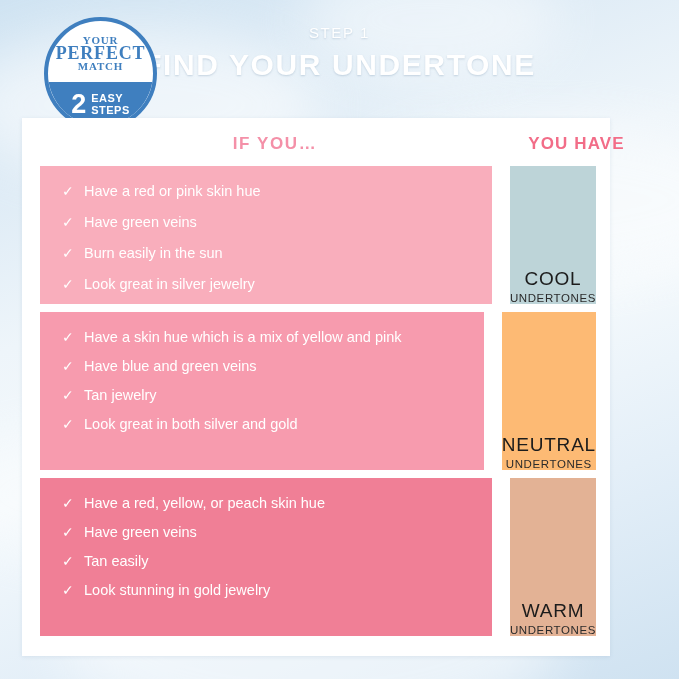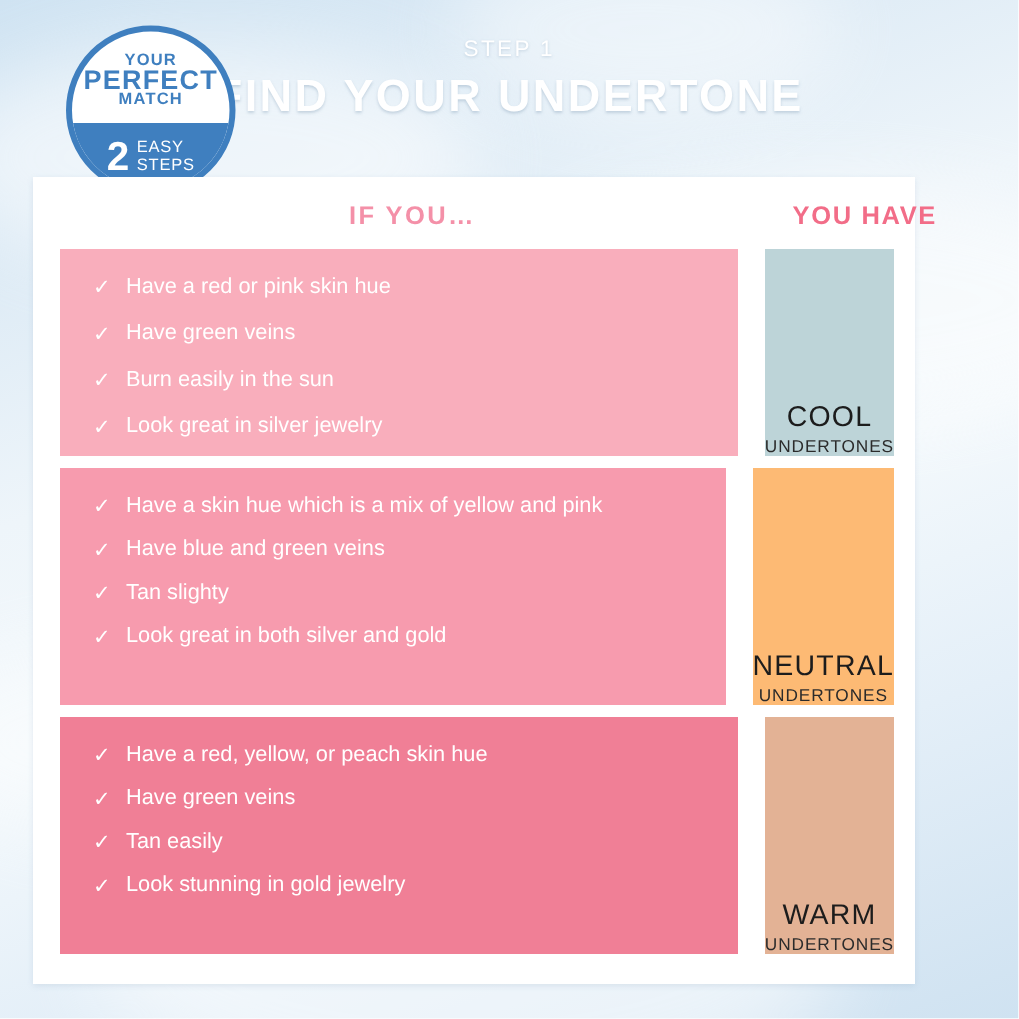--- a/index.html
+++ b/index.html
@@ -64,20 +64,21 @@
     overflow: hidden;
     text-align: center;
   }
   .badge-top {
     padding-top: 13px;
     color: #3f7fbf;
     font-size: 11px;
     line-height: 13px;
     letter-spacing: .8px;
     font-weight: bold;
+    font-family: Liberation Serif, serif;
   }
   .badge-top .strong { font-size: 18px; }
   .badge-bottom {
     position: absolute;
     left: 0; right: 0; bottom: 0;
     height: 44px;
     background: #3f7fbf;
     color: #ffffff;
     display: flex;
     align-items: center;
@@ -86,21 +87,21 @@
   }
   .badge-num {
     font-size: 27px;
     font-weight: bold;
     line-height: 27px;
   }
   .badge-words {
     text-align: left;
     font-size: 11px;
     line-height: 12px;
-    font-weight: normal;
+    font-weight: bold;
     letter-spacing: .5px;
   }
 
   
   .card {
     position: absolute;
     left: 22px; top: 118px;
     width: 588px; height: 538px;
     background: #ffffff;
     box-shadow: 0 1px 4px rgba(120,150,175,.18);
@@ -265,21 +266,21 @@
           <div class="item">
             <span class="check">✓</span>
             <span class="item-text">Have a skin hue which is a mix of yellow and pink</span>
           </div>
           <div class="item">
             <span class="check">✓</span>
             <span class="item-text">Have blue and green veins</span>
           </div>
           <div class="item">
             <span class="check">✓</span>
-            <span class="item-text">Tan slighty</span>
+            <span class="item-text">Tan jewelry</span>
           </div>
           <div class="item">
             <span class="check">✓</span>
             <span class="item-text">Look great in both silver and gold</span>
           </div>
         </div>
         <div class="swatch">
           <div class="sw-title">NEUTRAL</div>
           <div class="sw-sub">UNDERTONES</div>
         </div>

